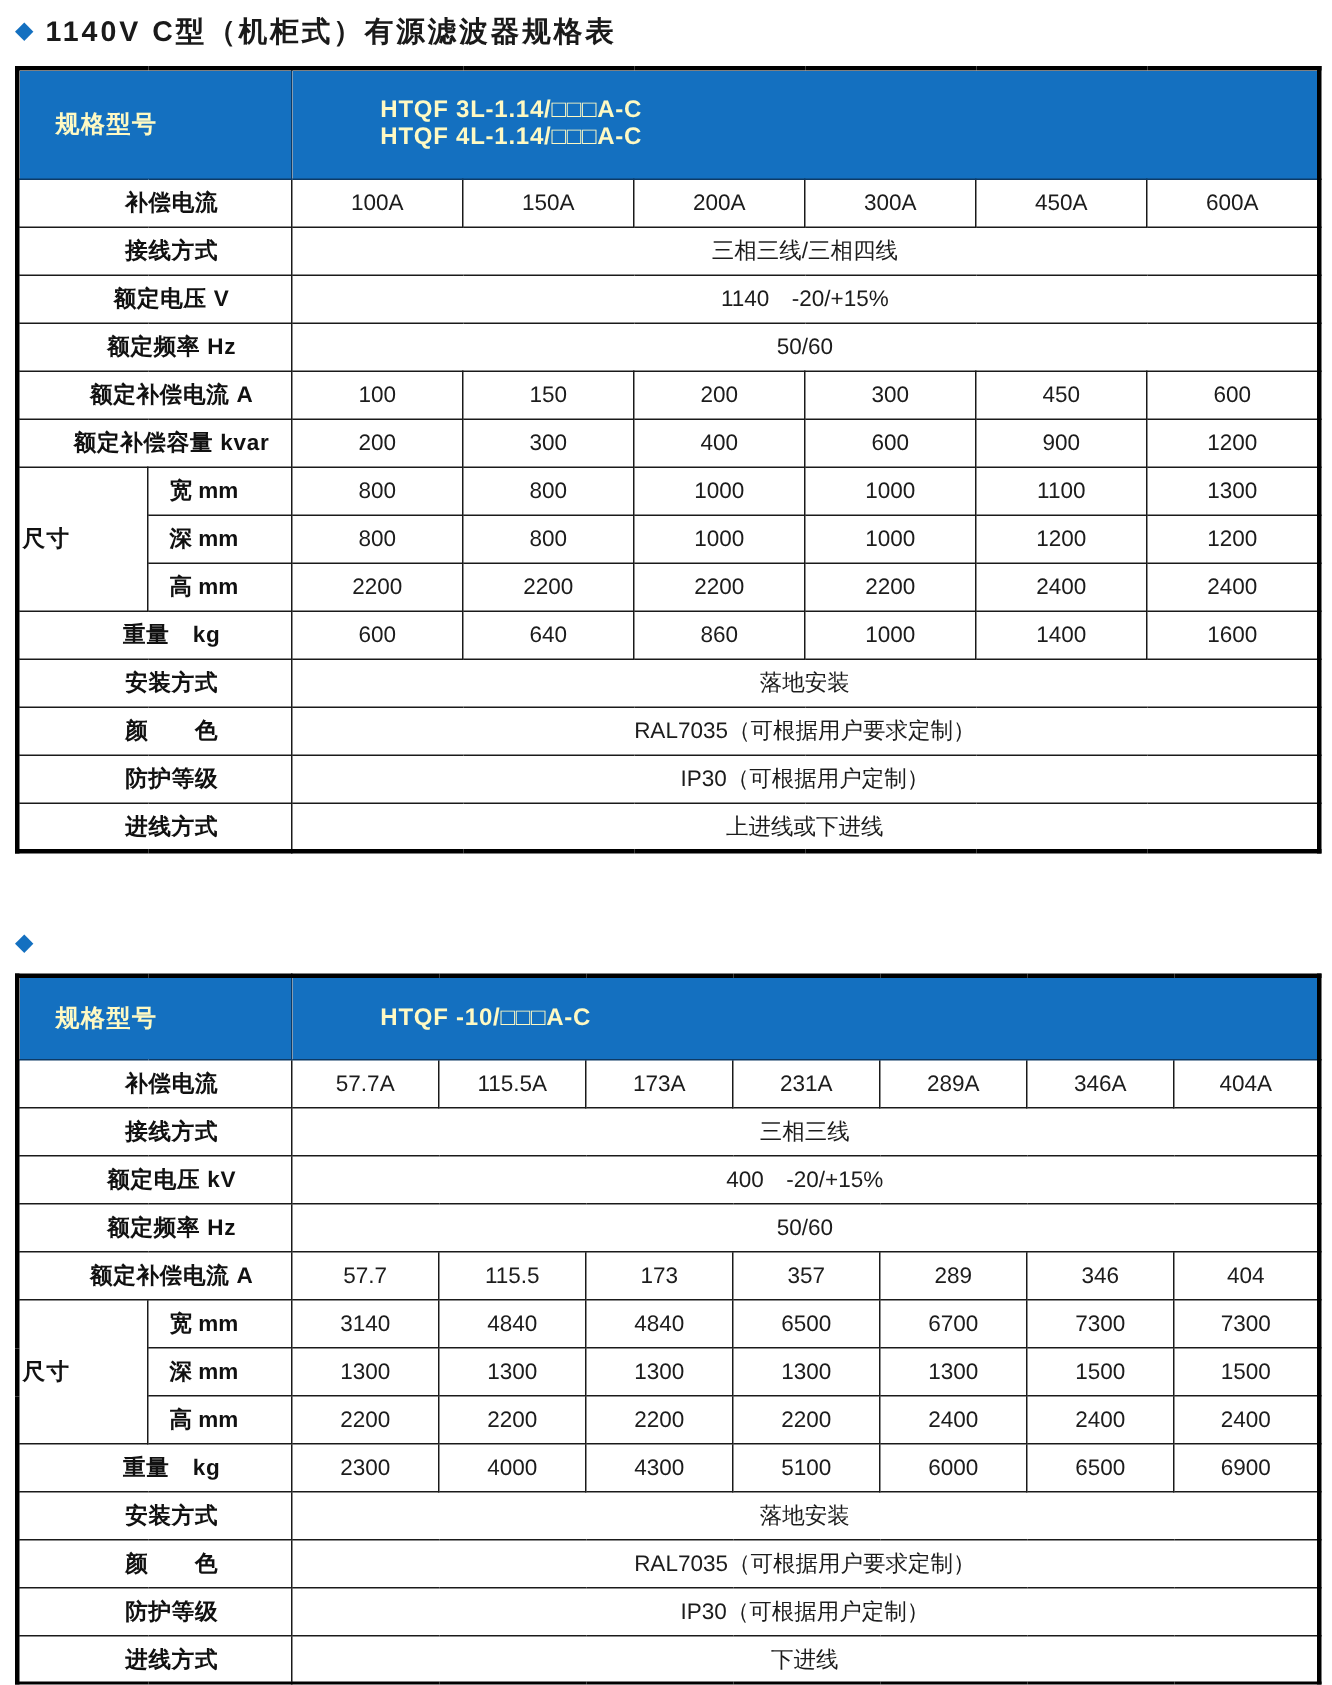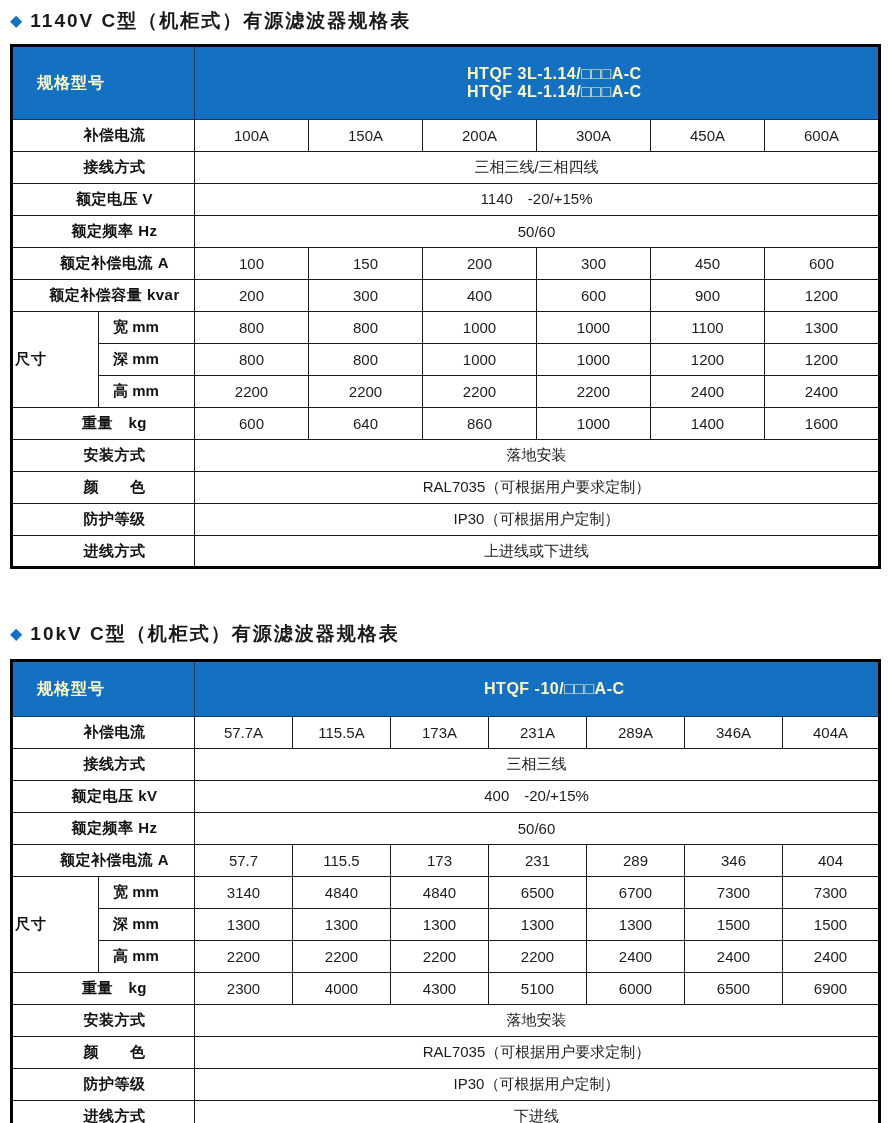--- a/index.html
+++ b/index.html
@@ -35,21 +35,21 @@
     white-space:pre;
   }
   tr{height:32px;}
   tr.hdr{height:34px;}
   .hdr td{
     background:var(--accent,#1470c0);
     color:#fef9c3;font-weight:bold;font-size:16px;
     border-color:#0d3a66;
   }
   td.hl{text-align:left;padding-left:24px;letter-spacing:1px;}
-  td.hm{text-align:center;margin-left:12px;}
+  td.hm{text-align:left;margin-left:12px;}
   td.hm span{display:inline-block;margin:0 21px;letter-spacing:.5px;}
   td.lbl{
     text-align:center;padding-left:24px;
     font-weight:bold;letter-spacing:.5px;
   }
   td.dim{font-weight:bold;letter-spacing:1px;}
   td.sub{text-align:left;padding-left:14px;font-weight:bold;}
   td.v{text-align:center;font-weight:normal;color:#1c1c1c;}
   .spacer{height:48px;}
   .t2-gap{margin-top:12px;}
@@ -175,21 +175,20 @@
       <td colspan="2" class="lbl">进线方式</td>
       <td colspan="6" class="v">上进线或下进线</td>
     </tr>
   </tbody>
     </table>
 
   <div class="spacer"></div>
 
   <div class="sec-title">
     <span class="diamond">◆</span>
-    <span>10kV C型（机柜式）有源滤波器规格表</span>
   </div>
 
   <table class="t2-gap">
     <colgroup>
       <col style="width:87px">
         <col style="width:96px">
       <col style="width:98px">
         <col style="width:98px">
         <col style="width:98px">
       <col style="width:98px">
@@ -224,21 +223,21 @@
     </tr>
     <tr>
       <td colspan="2" class="lbl">额定频率 Hz</td>
       <td colspan="7" class="v">50/60</td>
     </tr>
     <tr>
       <td colspan="2" class="lbl">额定补偿电流 A</td>
     <td class="v">57.7</td>
           <td class="v">115.5</td>
           <td class="v">173</td>
-          <td class="v">231</td>
+          <td class="v">357</td>
           <td class="v">289</td>
           <td class="v">346</td>
           <td class="v">404</td>
         </tr>
     <tr>
       <td rowspan="3" class="dim">尺寸</td>
       <td class="sub">宽 mm</td>
     <td class="v">3140</td>
           <td class="v">4840</td>
           <td class="v">4840</td>

